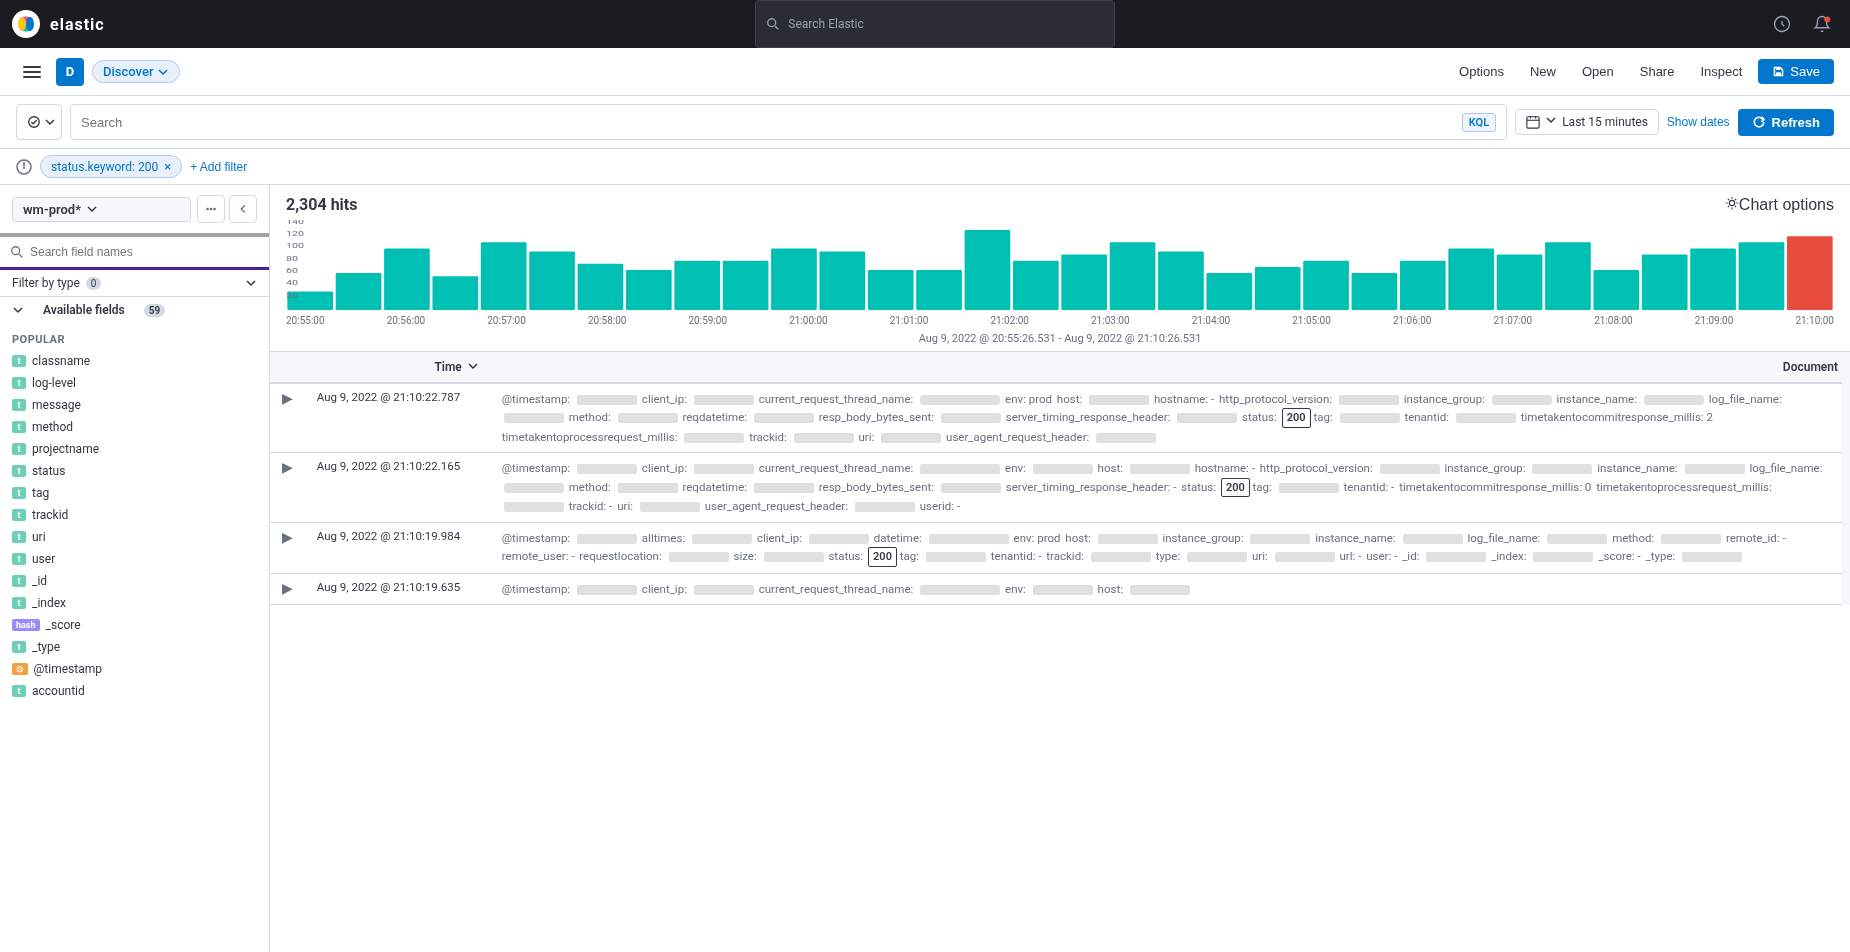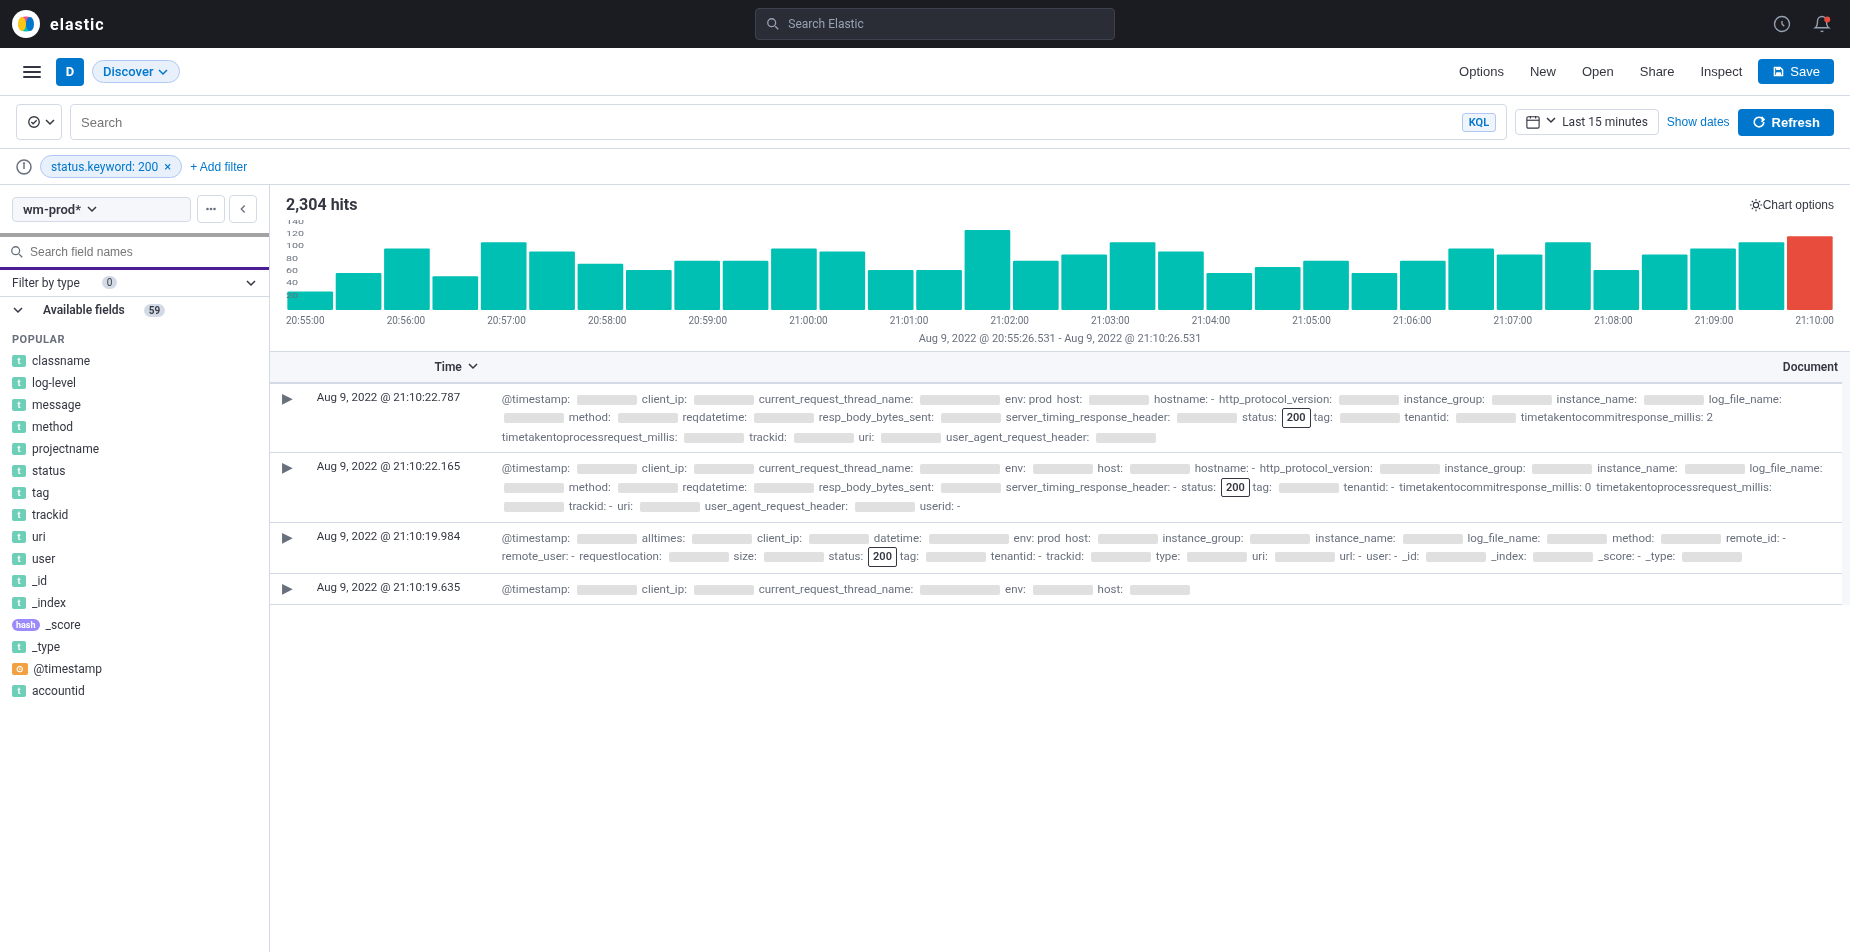--- a/index.html
+++ b/index.html
@@ -14,21 +14,21 @@
       padding: 0 12px;
       justify-content: space-between;
     }
     .top-nav-left { display: flex; align-items: center; gap: 10px; }
     .elastic-logo { width: 28px; height: 28px; }
     .top-nav-center { flex: 1; display: flex; justify-content: center; }
     .search-global {
       background: #2a2d35;
       border: 1px solid #3d4251;
       border-radius: 4px;
-      height: 32px;
+      height: 48px;
       width: 360px;
       display: flex;
       align-items: center;
       padding: 0 10px;
       gap: 8px;
       color: #98a2b3;
       font-size: 12px;
     }
     .top-nav-right { display: flex; align-items: center; gap: 8px; }
     .nav-icon-btn { width: 32px; height: 32px; display: flex; align-items: center; justify-content: center; color: #98a2b3; cursor: pointer; border-radius: 4px; }
@@ -119,21 +119,21 @@
     }
     .sidebar-actions { display: flex; gap: 4px; }
     .sidebar-icon-btn { width: 28px; height: 28px; display: flex; align-items: center; justify-content: center; cursor: pointer; color: #69707d; border-radius: 4px; border: 1px solid #d3dae6; background: #fff; }
     .search-fields-wrap {
       padding: 8px 10px; border-bottom: 3px solid #4c1d95; display: flex; align-items: center; gap: 6px;
     }
     .search-fields-input { border: none; outline: none; font-size: 12px; flex: 1; color: #343741; background: none; }
     .filter-type-row {
       padding: 6px 12px; display: flex; align-items: center; justify-content: space-between; border-bottom: 1px solid #d3dae6; cursor: pointer;
     }
-    .filter-type-label { font-size: 12px; color: #343741; display: flex; align-items: flex-start; gap: 22px; }
+    .filter-type-label { font-size: 12px; color: #343741; display: flex; align-items: flex-end; gap: 6px; }
     .filter-type-badge { background: #d3dae6; color: #343741; font-size: 10px; padding: 1px 5px; border-radius: 8px; }
     .available-fields-section { padding: 6px 12px 4px; }
     .available-fields-header {
       display: flex; align-items: center; justify-content: space-between; margin-bottom: 6px; cursor: pointer;
     }
     .available-fields-title { font-size: 12px; font-weight: 600; color: #343741; display: flex; align-items: center; gap: 19px; }
     .available-fields-count { background: #d3dae6; color: #343741; font-size: 10px; padding: 1px 5px; border-radius: 8px; }
     .fields-list { overflow-y: auto; flex: 1; padding: 0 8px; }
     .popular-label { font-size: 11px; font-weight: 700; color: #69707d; padding: 6px 4px 4px; text-transform: uppercase; letter-spacing: 0.5px; }
     .field-item {
@@ -145,21 +145,21 @@
 
     
     .main-content { flex: 1; overflow: hidden; display: flex; flex-direction: column; background: #f5f7fa; }
 
     
     .chart-area {
       background: #fff; border-bottom: 1px solid #d3dae6; padding: 10px 16px 0; position: relative;
     }
     .chart-header { display: flex; align-items: center; justify-content: space-between; margin-bottom: 6px; }
     .hits-count { font-size: 16px; font-weight: 700; color: #343741; }
-    .chart-options-btn { display: flex; align-items: flex-end; font-size: 12px; color: #343741; cursor: pointer; border: none; background: none; }
+    .chart-options-btn { display: flex; align-items: flex-start; font-size: 16px; color: #343741; cursor: pointer; border: none; background: none; }
     .chart-container { position: relative; height: 110px; }
     .chart-svg { width: 100%; height: 90px; }
     .chart-x-axis { display: flex; justify-content: space-between; font-size: 10px; color: #69707d; padding: 2px 0; }
     .chart-range-label { text-align: center; font-size: 11px; color: #69707d; padding: 2px 0 6px; }
 
     
     .results-area { flex: 1; overflow-y: auto; background: #fff; }
     .results-table { width: 100%; border-collapse: collapse; }
     .results-table th {
       background: #f5f7fa; border-bottom: 2px solid #d3dae6; padding: 8px 12px; text-align: right; font-size: 12px; font-weight: 600; color: #343741; position: sticky; top: 0; z-index: 5;
@@ -407,21 +407,21 @@
         </div>
         <div class="field-item">
           <span class="field-type-badge" style="background: rgb(109, 207, 184); font-size: 9px;">t</span>
           <span>_id</span>
         </div>
         <div class="field-item">
           <span class="field-type-badge" style="background: rgb(109, 207, 184); font-size: 9px;">t</span>
           <span>_index</span>
         </div>
         <div class="field-item">
-          <span class="field-type-badge" style="background: rgb(155, 138, 251); font-size: 9px; border-radius: 6px;">hash</span>
+          <span class="field-type-badge" style="background: rgb(155, 138, 251); font-size: 9px;">hash</span>
           <span>_score</span>
         </div>
         <div class="field-item">
           <span class="field-type-badge" style="background: rgb(109, 207, 184); font-size: 9px;">t</span>
           <span>_type</span>
         </div>
         <div class="field-item">
           <span class="field-type-badge" style="background: rgb(241, 161, 65); font-size: 9px;">⊙</span>
           <span>@timestamp</span>
         </div>

